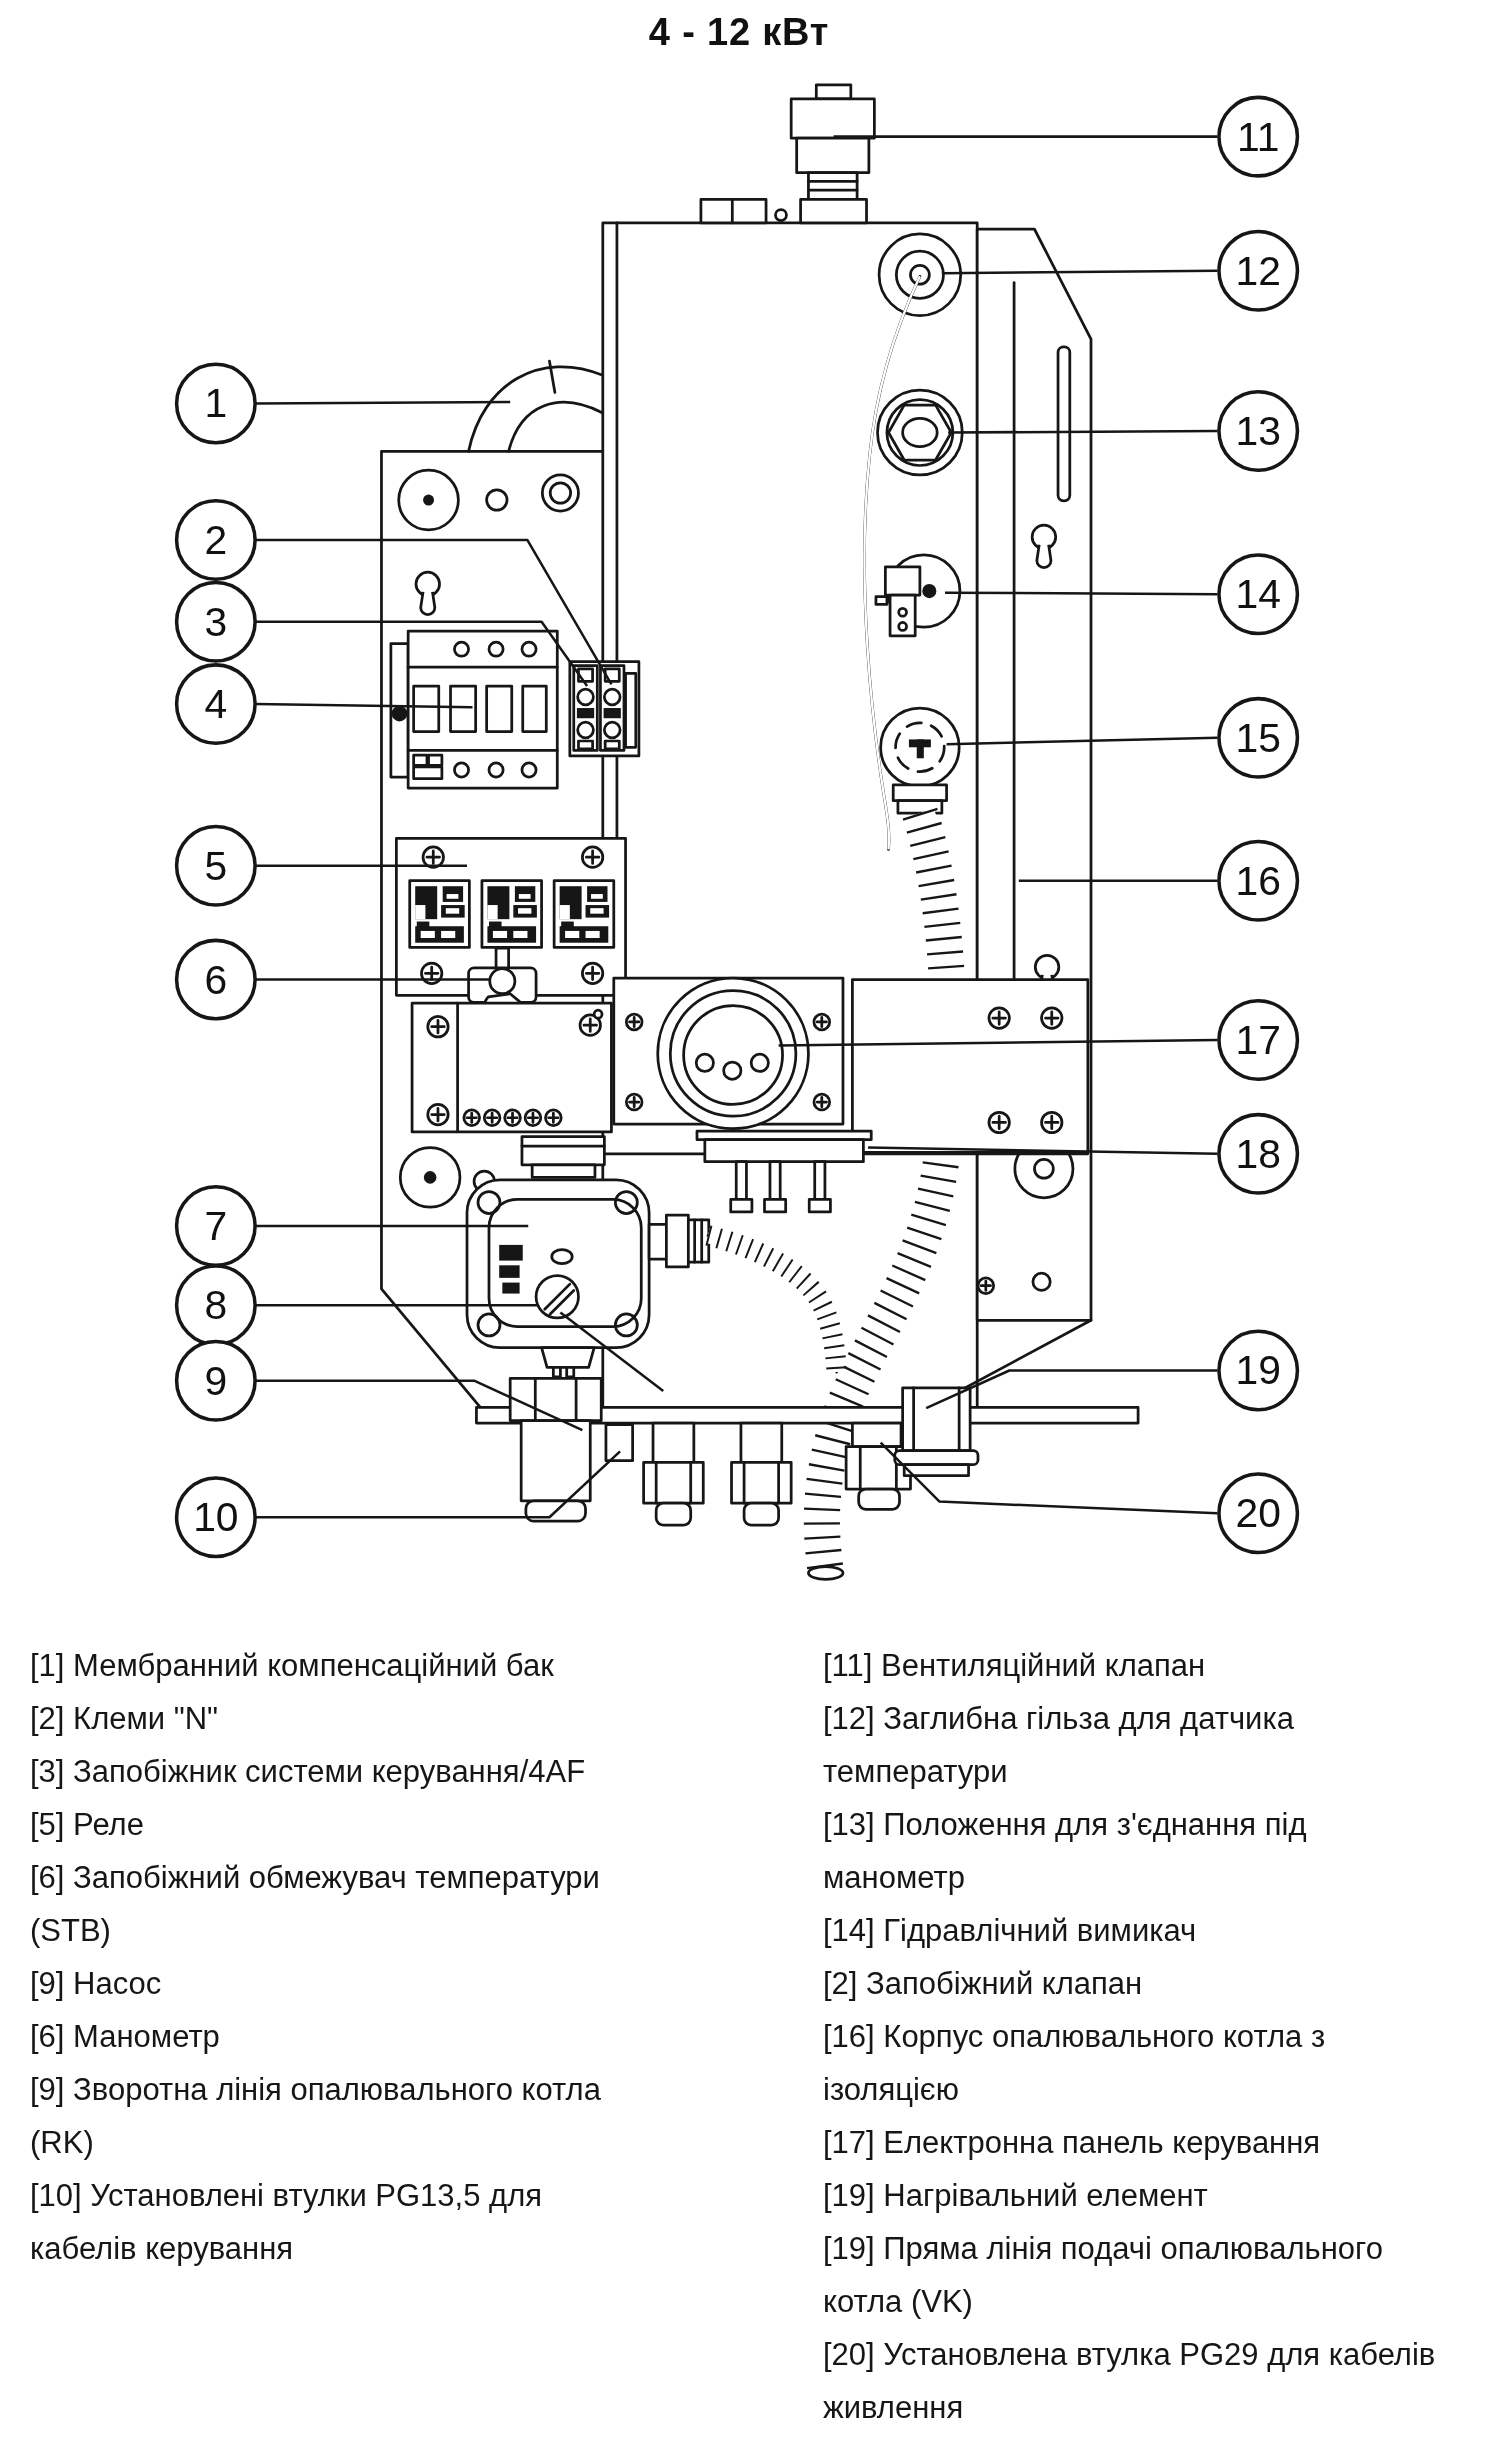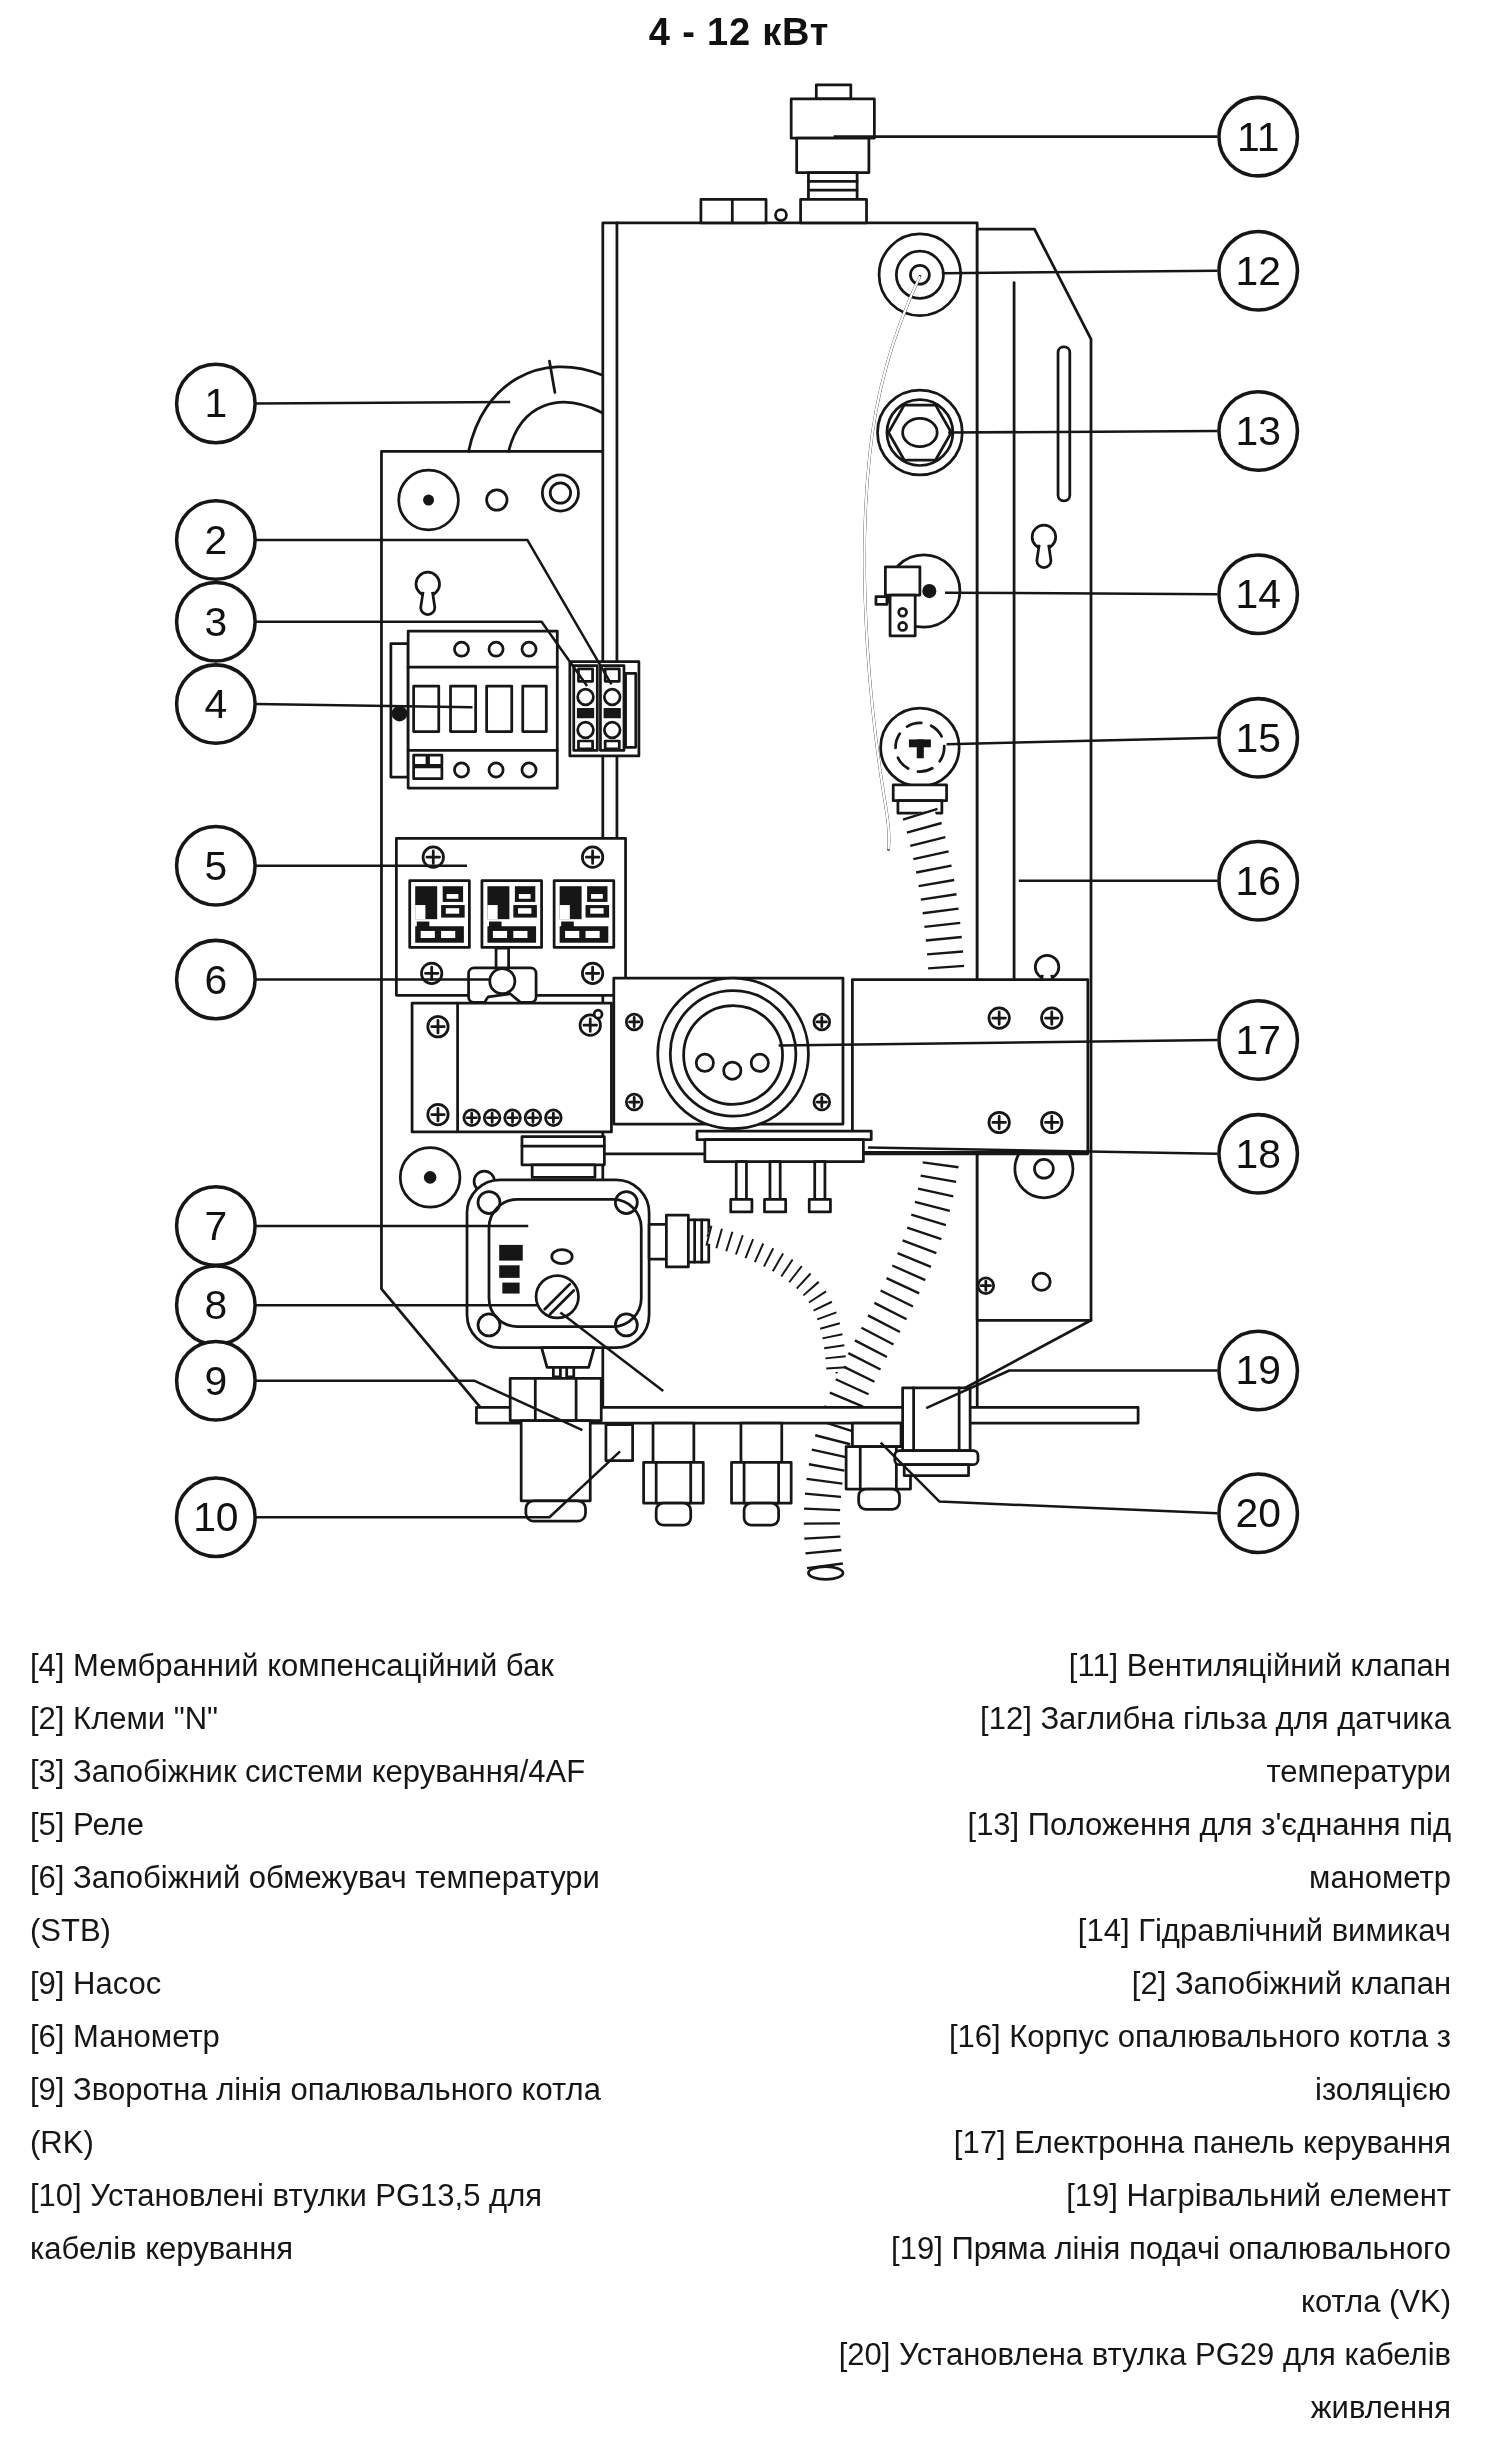--- a/index.html
+++ b/index.html
@@ -4,21 +4,21 @@
 <style>
   html,body{margin:0;padding:0;background:#fff;}
   .page{position:relative;width:1507px;height:2438px;background:#ffffff;overflow:hidden;
         font-family:"Liberation Sans", sans-serif;color:#141414;}
   .title{position:absolute;top:11px;left:0;width:1478px;text-align:center;
          font-size:38px;font-weight:600;letter-spacing:0.8px;color:#111;}
   svg{position:absolute;top:0;left:0;}
   .legend{position:absolute;top:1639px;left:0;width:1507px;}
   .legend-col{position:absolute;top:0;font-size:31px;line-height:53px;color:#161616;font-weight:400;}
   .legend-col.left{left:30px;width:612px;}
-  .legend-col.right{left:823px;width:628px;text-align:right;}
+  .legend-col.right{left:823px;width:628px;}
   .legend-item{margin:0;}
   
   .ln{stroke:#161616;fill:none;stroke-width:3.5;stroke-linecap:round;stroke-linejoin:round;}
   .wh{stroke:#161616;fill:#ffffff;stroke-width:3.5;stroke-linejoin:round;}
   .bk{fill:#161616;stroke:none;}
   .callout-circle{fill:#ffffff;stroke:#161616;stroke-width:4.5;}
   .callout-num{font-family:"Liberation Sans",sans-serif;font-size:52px;font-weight:500;fill:#111;}
   .leader{fill:none;stroke:#161616;stroke-width:3.2;stroke-linejoin:round;}
 </style>
 </head>
@@ -430,21 +430,21 @@
         <g>
           <polyline points="1551,1928 1197,1913 1122,1838" class="leader"></polyline>
           <circle cx="1603" cy="1928" r="50" class="callout-circle"></circle>
           <text x="1603" y="1928" text-anchor="middle" dominant-baseline="central" class="callout-num">20</text>
         </g>
       </g>
   </svg>
 
   <div class="legend">
     <div class="legend-col left" id="legend-left">
-        <p class="legend-item">[4] Мембранний компенсаційний бак</p>
+        <p class="legend-item">[1] Мембранний компенсаційний бак</p>
         <p class="legend-item">[2] Клеми "N"</p>
         <p class="legend-item">[3] Запобіжник системи керування/4AF</p>
         <p class="legend-item">[5] Реле</p>
         <p class="legend-item">[6] Запобіжний обмежувач температури (STB)</p>
         <p class="legend-item">[9] Насос</p>
         <p class="legend-item">[6] Манометр</p>
         <p class="legend-item">[9] Зворотна лінія опалювального котла (RK)</p>
         <p class="legend-item">[10] Установлені втулки PG13,5 для кабелів керування</p>
       </div>
     <div class="legend-col right" id="legend-right">

